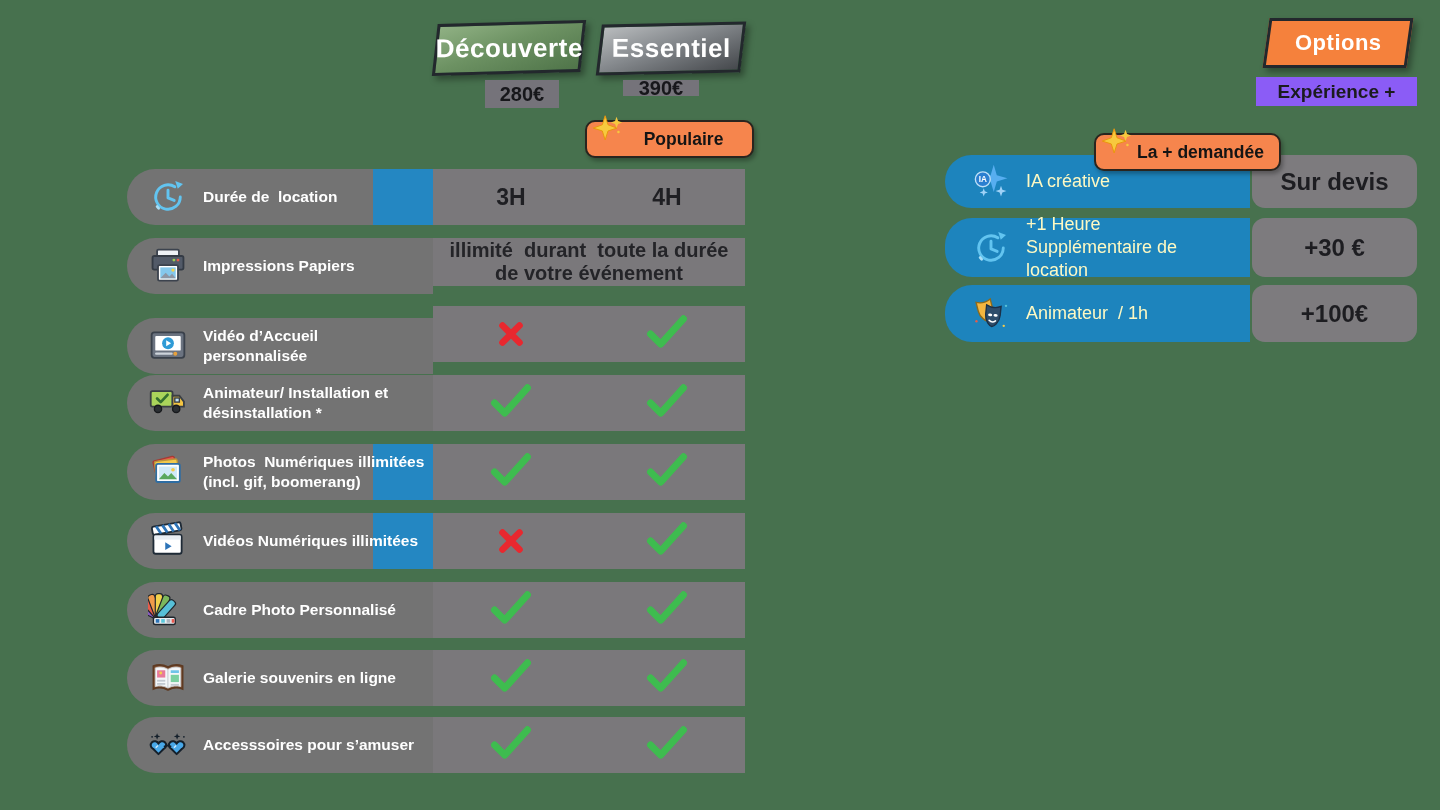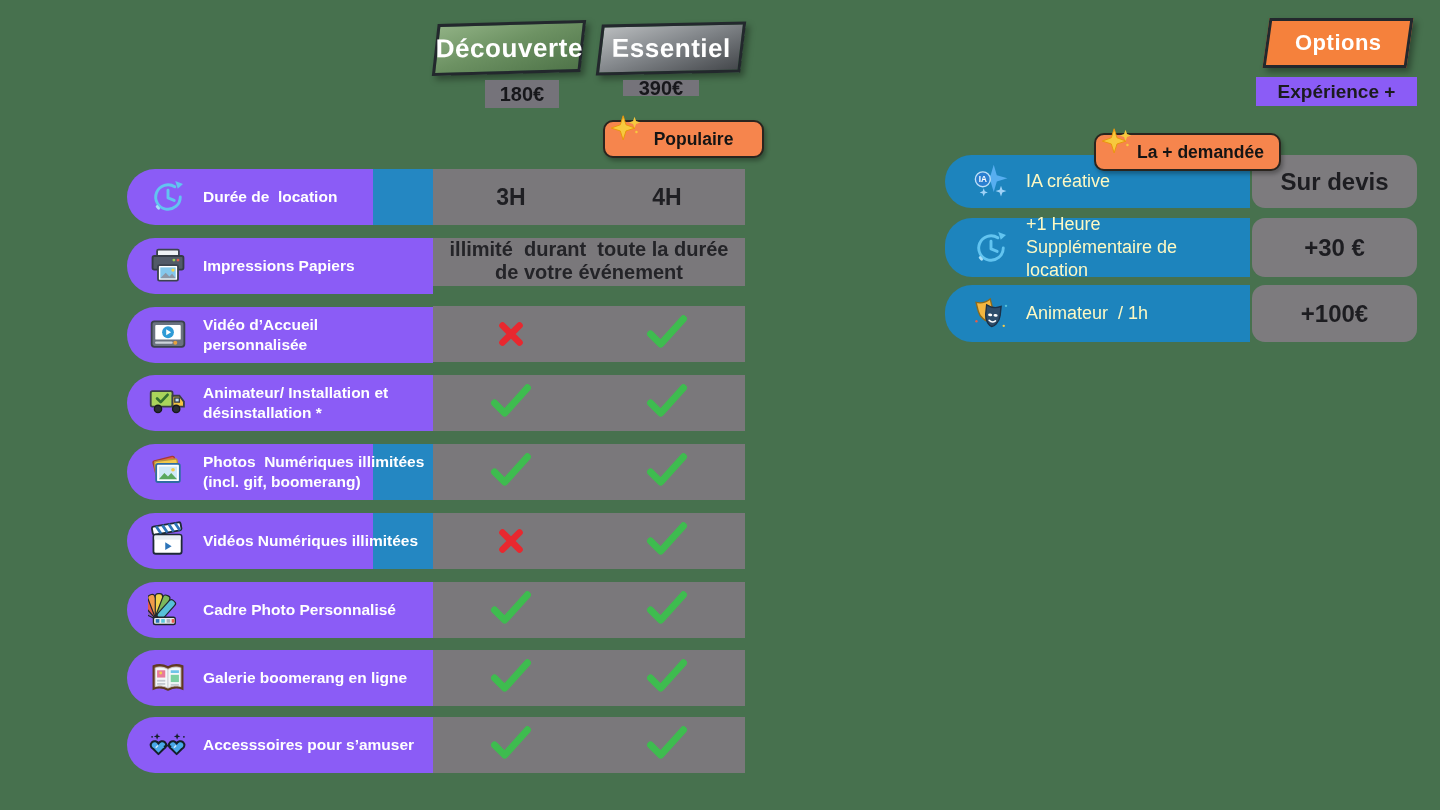--- a/index.html
+++ b/index.html
@@ -22,32 +22,32 @@
              color:#17171b;font-weight:bold;font-size:20px;}
   .price-280{left:485px;top:80px;width:74px;height:28px;}
   .price-390{left:623px;top:80px;width:76px;height:16px;}
 
   
   .badge{position:absolute;background:#f6854d;border:2.5px solid #2a251f;border-radius:10px;
          display:flex;align-items:center;justify-content:center;z-index:6;
          box-shadow:2px 3px 4px rgba(0,0,0,.3);}
   .badge .btxt{color:#141414;font-weight:bold;font-size:17.5px;}
   .badge .sparkle{position:absolute;left:2px;top:-11px;width:38px;height:38px;}
-  .badge-populaire{left:603px;top:120px;width:137px;height:34px;padding-left:20px;}
+  .badge-populaire{left:585px;top:120px;width:137px;height:34px;padding-left:28px;}
   .badge-demandee{left:1094px;top:133px;width:157px;height:34px;padding-left:26px;}
 
   
-  .lpill{position:absolute;left:127px;width:306px;background:#8b5cf6;border-radius:28px 0 0 28px;
+  .lpill{position:absolute;left:127px;width:306px;background:#737373;border-radius:28px 0 0 28px;
          display:flex;align-items:center;}
   .lpill .band{position:absolute;right:0;top:0;bottom:0;width:60px;background:#2487c2;}
   .icon{width:40px;height:40px;flex:none;margin-left:21px;position:relative;z-index:2;}
   .icon svg{width:100%;height:100%;display:block;}
   .flabel{position:relative;z-index:2;margin-left:15px;color:#fff;font-weight:bold;font-size:15.5px;
           line-height:1.28;white-space:pre-wrap;}
-  .lvals{position:absolute;left:433px;width:312px;background:#7a787b;display:flex;align-items:flex-start;}
+  .lvals{position:absolute;left:433px;width:312px;background:#7a787b;display:flex;align-items:center;}
   .cellpair{display:flex;width:100%;height:100%;}
   .vcell{width:50%;display:flex;align-items:center;justify-content:center;
          color:#1f1f23;font-weight:bold;font-size:23px;}
   .spanval{width:100%;text-align:center;color:#242428;font-weight:bold;font-size:20px;line-height:1.15;
            white-space:pre-wrap;padding:0 4px;box-sizing:border-box;}
   .mark svg{display:block;}
 
   
   .btn-options{left:1266px;top:18px;width:138px;height:44px;background:#f5813c;
                transform:skewX(-8deg);position:absolute;display:flex;align-items:center;justify-content:center;
@@ -67,21 +67,21 @@
 
 <div class="canvas">
 
   <div class="plan-btn btn-decouverte">
     <span class="txt">Découverte</span>
   </div>
   <div class="plan-btn btn-essentiel">
     <span class="txt">Essentiel</span>
   </div>
 
-  <div class="price-box price-280">180€</div>
+  <div class="price-box price-280">280€</div>
   <div class="price-box price-390">390€</div>
 
   <div class="badge badge-populaire">
     <span class="sparkle">
       <svg viewBox="0 0 40 40">
           <path d="M17 5l3 9.5L29.5 18 20 21l-3 9.5L14 21 4.5 18 14 14.5z" fill="#f7c93e" stroke="#e8960c" stroke-width="1"></path>
           <path d="M29 6l1.6 4.4L35 12l-4.4 1.6L29 18l-1.6-4.4L23 12l4.4-1.6z" fill="#f7c93e"></path>
           <circle cx="31" cy="22" r="1.3" fill="#f7c93e"></circle>
         </svg>
     </span>
@@ -134,21 +134,21 @@
             <rect x="13.5" y="23.5" width="17" height="12" fill="#85c8ec"></rect>
             <path d="M13.5 35.5l6-6 4 4 3-3 4 5z" fill="#8d97a5"></path>
             <circle cx="27.5" cy="26.5" r="1.8" fill="#f2d24c"></circle>
           </svg>
         </span>
         <span class="flabel" style="width: 218px;">Impressions Papiers</span>
       </div>
       <div class="lvals" style="top: 238px; height: 48px;">
         <div class="spanval">illimité  durant  toute la durée de votre événement</div>
       </div>
-      <div class="lpill" style="top: 307px; height: 56px;">
+      <div class="lpill" style="top: 318px; height: 56px;">
         <span class="icon">
           <svg viewBox="0 0 44 44">
             <rect x="4" y="7" width="36" height="28" rx="3" fill="#6b7380" stroke="#3a414b" stroke-width="2"></rect>
             <rect x="8" y="11" width="28" height="16" rx="1" fill="#fff"></rect>
             <circle cx="22" cy="19" r="6.5" fill="#2f9bd6"></circle>
             <path d="M20 15.8l5.4 3.2-5.4 3.2z" fill="#fff"></path>
             <path d="M9 30.5h17" stroke="#cdd3da" stroke-width="2.5" stroke-linecap="round"></path>
             <circle cx="30" cy="30.5" r="2.2" fill="#e8a13c"></circle>
           </svg>
         </span>
@@ -314,21 +314,21 @@
             <path d="M36 11c-4.5-1.6-9-1.3-14 1.6V33c5-2.6 9.5-3 14-1.6z" fill="#f4f6f8" stroke="#c9cdd2" stroke-width="1"></path>
             <rect x="10" y="13.5" width="9" height="8" fill="#e87a9a"></rect>
             <circle cx="14" cy="16.5" r="1.6" fill="#f2d24c"></circle>
             <rect x="10" y="24" width="9" height="2" fill="#c3c9d0"></rect>
             <rect x="10" y="27.5" width="9" height="2" fill="#c3c9d0"></rect>
             <rect x="25" y="13.5" width="9" height="3" fill="#6fc3e8"></rect>
             <rect x="25" y="18.5" width="9" height="8" fill="#7cd0a0"></rect>
             <rect x="25" y="28.5" width="9" height="2" fill="#c3c9d0"></rect>
           </svg>
         </span>
-        <span class="flabel" style="width: 218px;">Galerie boomerang en ligne</span>
+        <span class="flabel" style="width: 218px;">Galerie souvenirs en ligne</span>
       </div>
       <div class="lvals" style="top: 650px; height: 56px;">
         <div class="cellpair">
           <div class="vcell">
             <span class="mark">
               <svg width="46" height="38" viewBox="0 0 36 30">
                 <path d="M5 15l8 8L31 3" fill="none" stroke="#3ebc4f" stroke-width="5.5" stroke-linecap="round" stroke-linejoin="round"></path>
               </svg>
             </span>
           </div>

